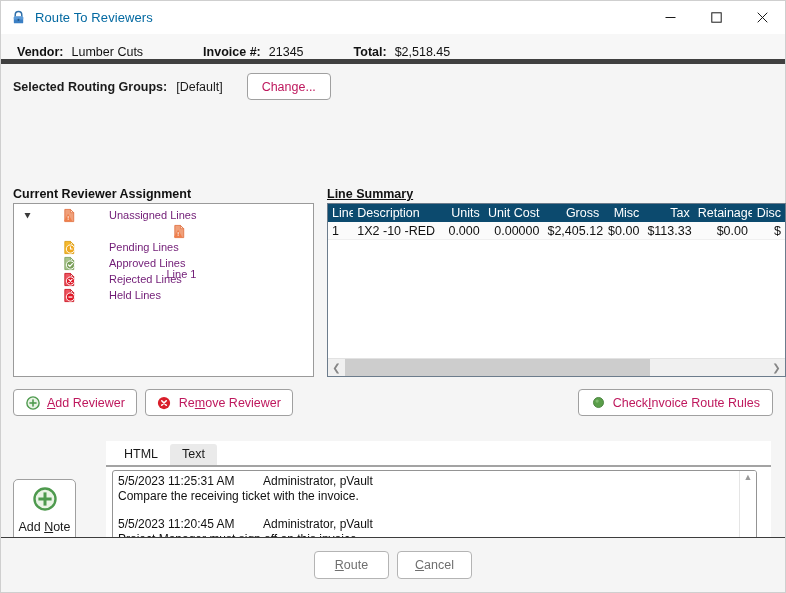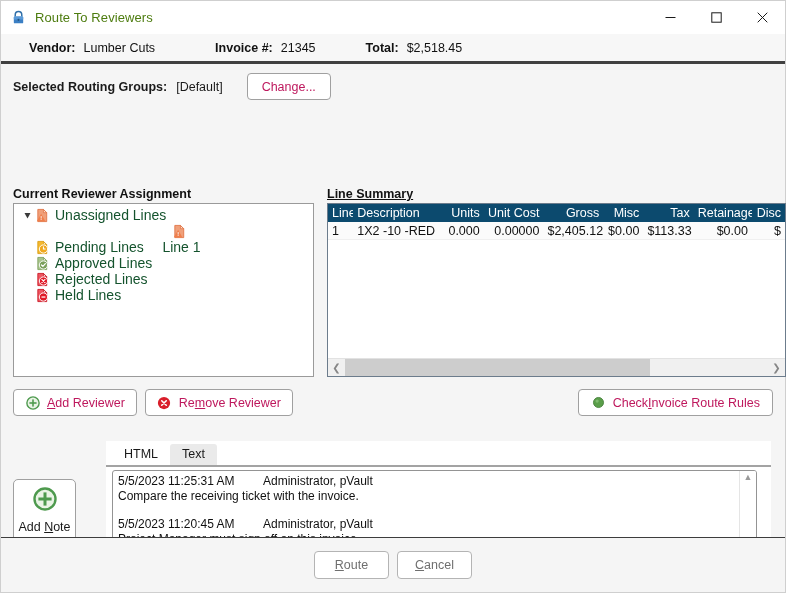--- a/index.html
+++ b/index.html
@@ -40,21 +40,21 @@
     margin-left: 9px;
     margin-right: 9px;
     width: 16px;
     height: 16px;
     display: flex;
     align-items: center;
     justify-content: center;
   }
   .title-text {
     font-size: 13px;
-    color: #4d7c0f;
+    color: #0369a1;
     letter-spacing: 0.1px;
   }
   .win-controls {
     margin-left: auto;
     display: flex;
     height: 33px;
   }
   .win-btn {
     width: 46px;
     height: 33px;
@@ -64,25 +64,25 @@
     background: transparent;
     border: none;
     cursor: default;
   }
   .win-btn svg { display: block; }
 
   
   .infobar {
     height: 30px;
     background: #f7f7f7;
-    border-bottom: 3px solid #404040;
-    display: flex;
-    align-items: center;
+    border-bottom: 5px solid #404040;
+    display: flex;
+    align-items: flex-end;
     flex: 0 0 auto;
-    padding-left: 28px;
+    padding-left: 16px;
     box-sizing: border-box;
   }
   .info-label {
     font-weight: bold;
     font-size: 12.5px;
     color: #121212;
   }
   .info-value {
     font-size: 12.5px;
     color: #121212;
@@ -150,23 +150,24 @@
     border: 1px solid #9a9a9a;
     box-sizing: border-box;
     overflow: hidden;
     padding-top: 3px;
   }
   .tree-node {
     display: flex;
     align-items: center;
     height: 16px;
     padding-left: 6px;
-    font-size: 14px;
-    color: #14532d;
+    font-size: 11px;
+    color: #701a75;
     cursor: default;
+    gap: 27px;
   }
   .tree-node.child { padding-left: 36px; flex-direction: column; }
   .expander {
     width: 14px;
     display: flex;
     align-items: center;
     justify-content: center;
     flex: 0 0 14px;
   }
   .node-icon {

